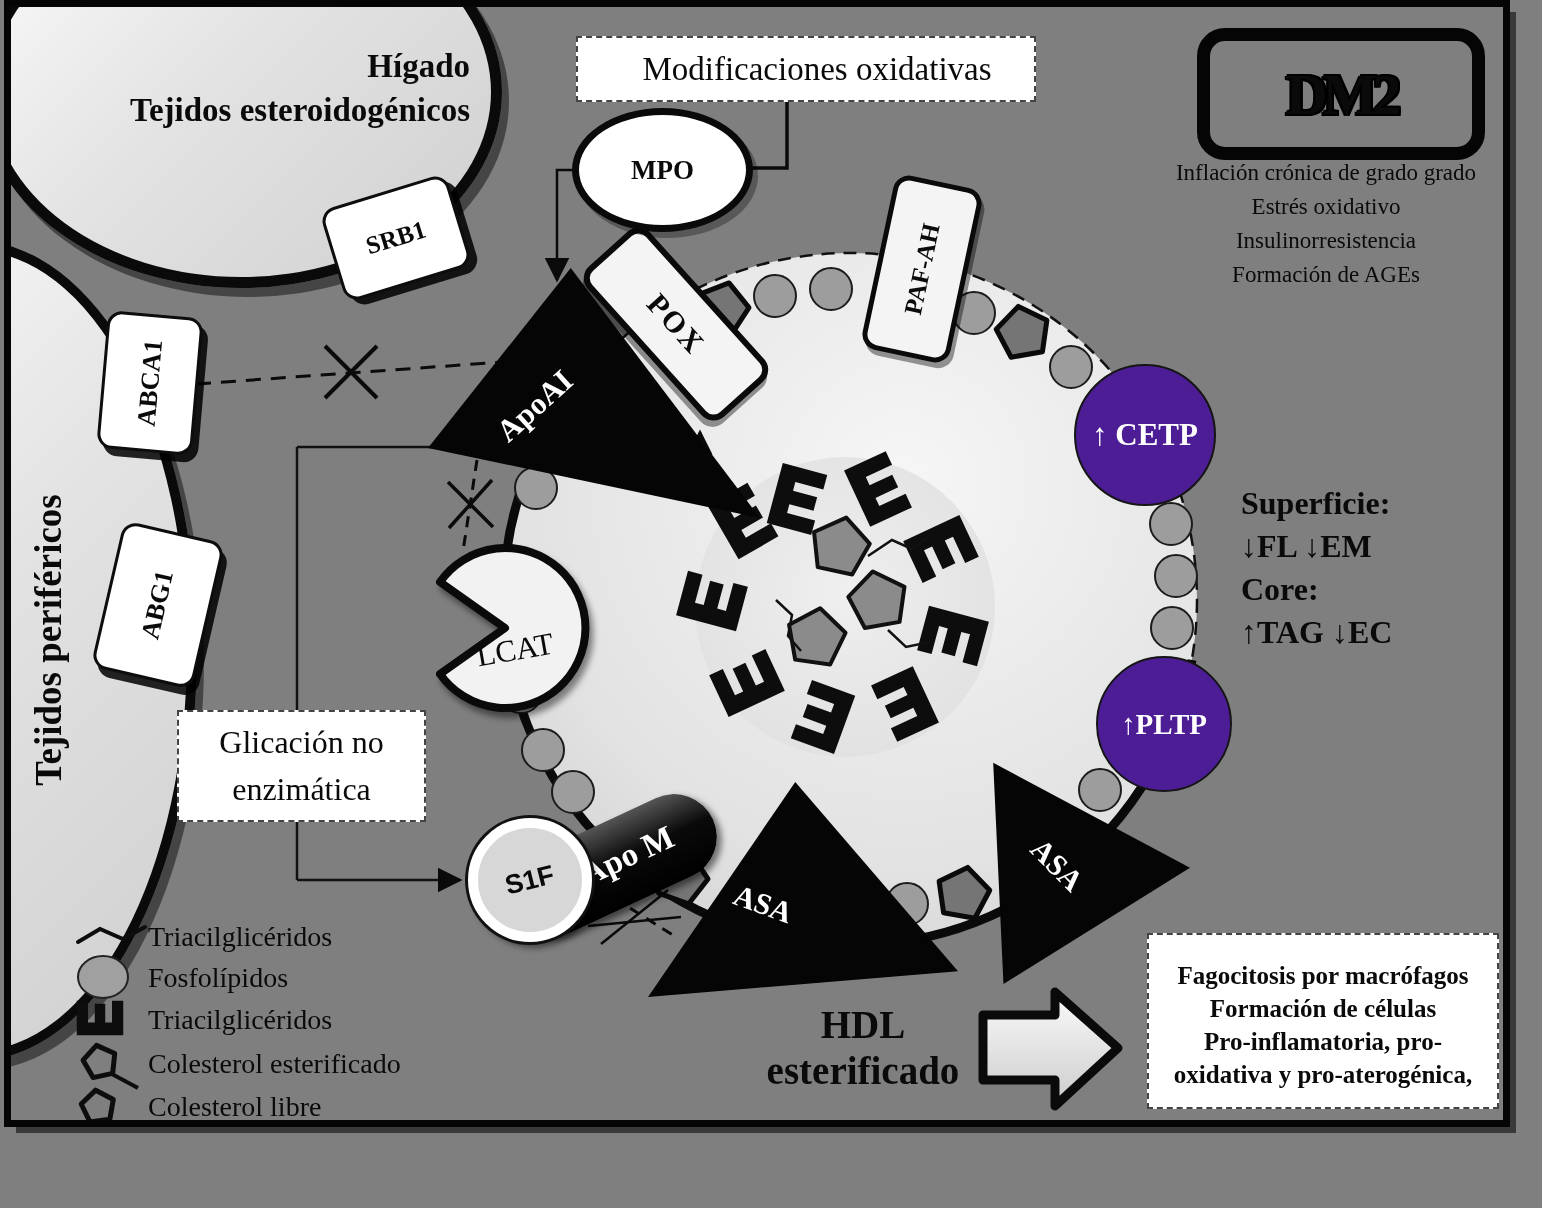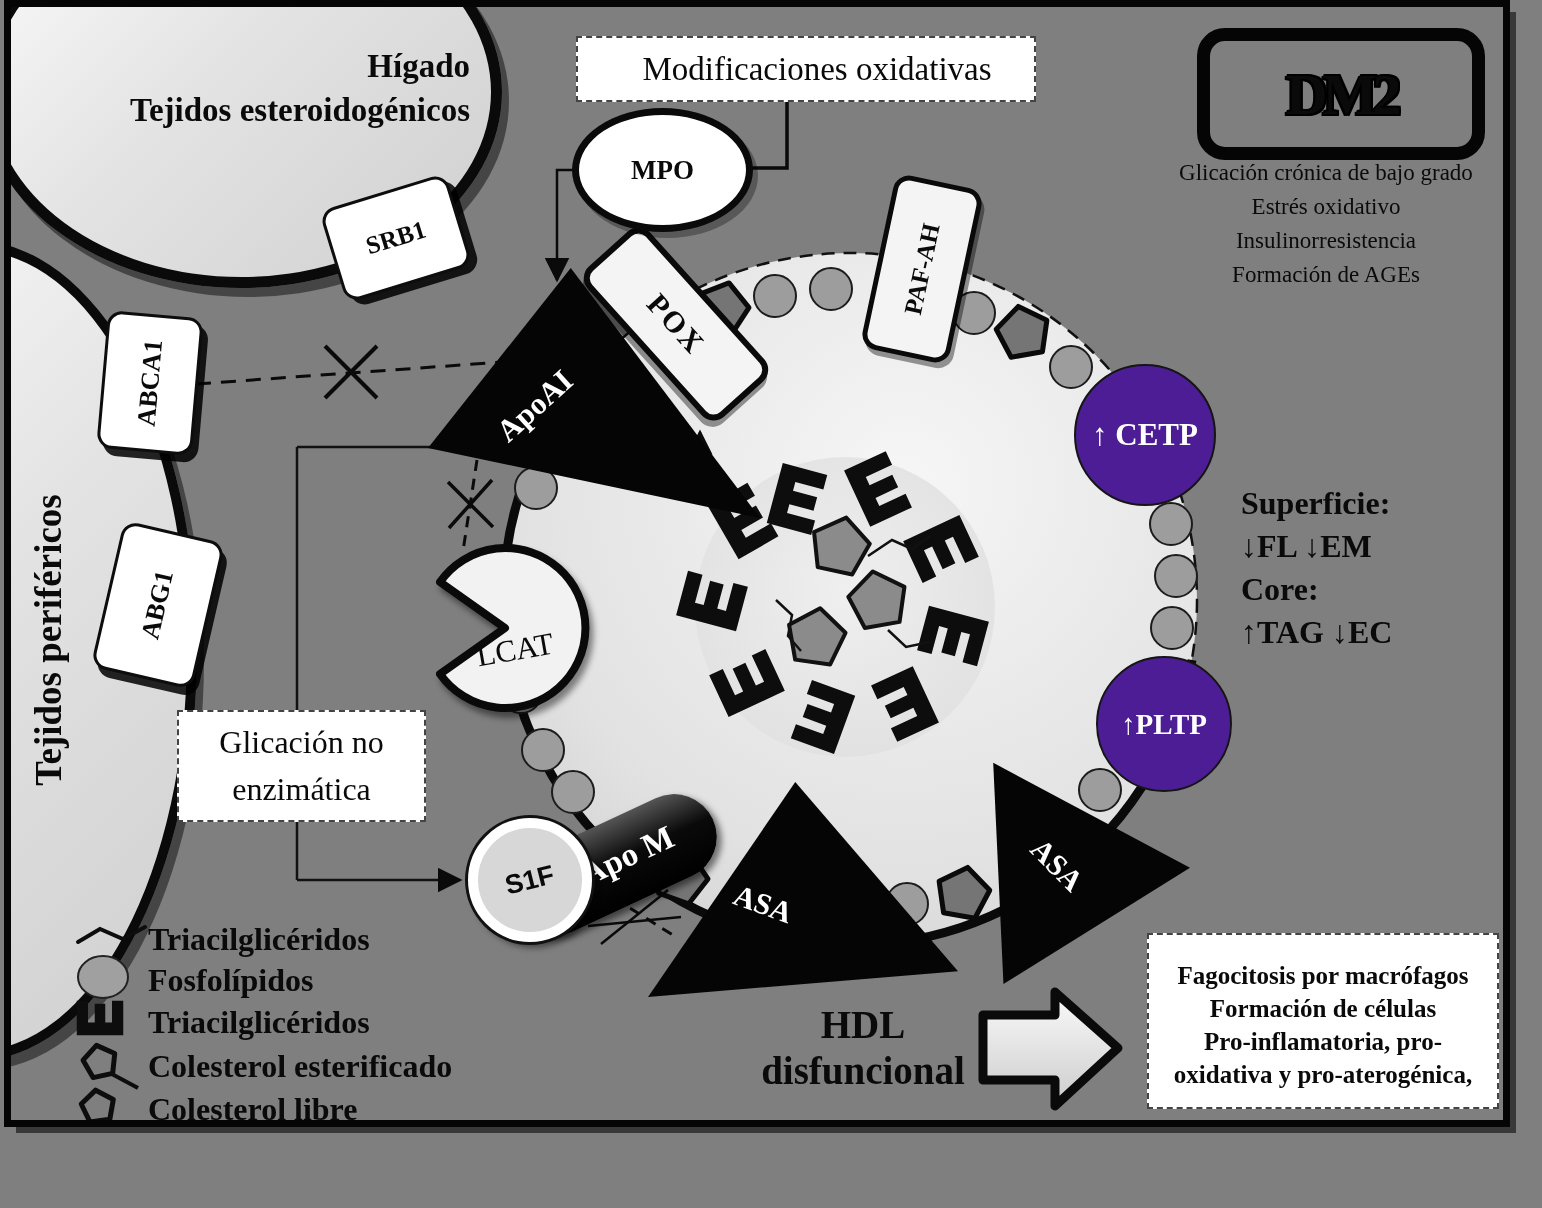--- a/index.html
+++ b/index.html
@@ -87,21 +87,21 @@
   #dm2-list{left:1152px;top:156px;width:348px;text-align:center;font-size:23px;line-height:34px;z-index:7;}
 
   
   #comp{left:1241px;top:482px;width:220px;font-size:32px;line-height:43px;z-index:7;font-weight:bold;}
 
   
   #hdl-label{left:748px;top:1002px;width:230px;text-align:center;font-weight:bold;
              font-size:39px;line-height:46px;z-index:7;}
 
   
-  .leg-label{left:148px;font-size:32px;z-index:7;white-space:nowrap;font-weight:bold;}
+  .leg-label{left:148px;font-size:28px;z-index:7;white-space:nowrap;}
 
   #frame{left:4px;top:0px;width:1506px;height:1127px;border:7px solid #050505;
          box-sizing:border-box;z-index:20;pointer-events:none;
          box-shadow:9px 9px 0 -3px rgba(0,0,0,0.55);}
 </style>
 </head>
 <body>
 
 <div id="frame-clip" class="abs">
   <div id="liver-ellipse" class="abs tissue"></div>
@@ -288,36 +288,36 @@
   <div>
     <div>Glicación no</div>
     <div>enzimática</div>
   </div>
 </div>
 
 <div id="dm2-box" class="abs ctr">
   <span>DM2</span>
 </div>
 <div id="dm2-list" class="abs serif">
-  <div>Glicación crónica de bajo grado</div>
+  <div>Inflación crónica de grado grado</div>
   <div>Estrés oxidativo</div>
   <div>Insulinorresistencia</div>
   <div>Formación de AGEs</div>
 </div>
 
 <div id="comp" class="abs serif">
   <div>Superficie:</div>
   <div>↓FL ↓EM</div>
   <div>Core:</div>
   <div>↑TAG ↓EC</div>
 </div>
 
 <div id="hdl-label" class="abs serif">
   <div>HDL</div>
-  <div>disfuncional</div>
+  <div>esterificado</div>
 </div>
 
 <div id="outcome-box" class="abs dashbox">
   <div>Fagocitosis por macrófagos</div>
   <div>Formación de células</div>
   <div>Pro-inflamatoria, pro-</div>
   <div>oxidativa y pro-aterogénica,</div>
 </div>
 
 <div class="abs serif leg-label" style="top:921px">Triacilglicéridos</div>

